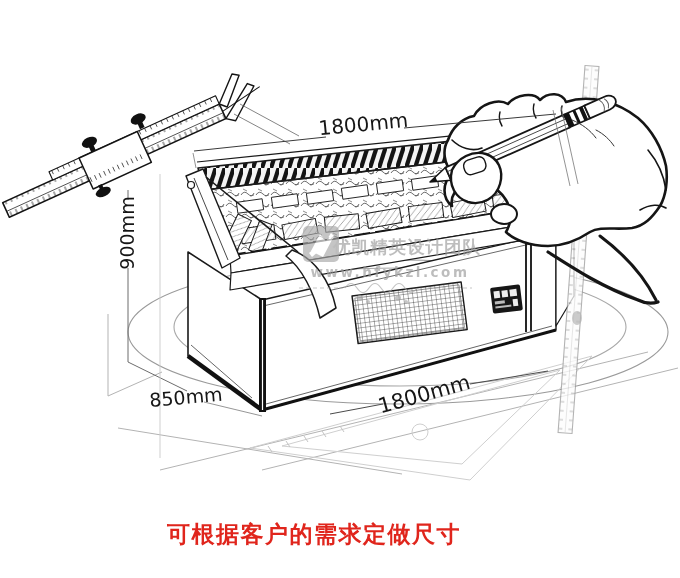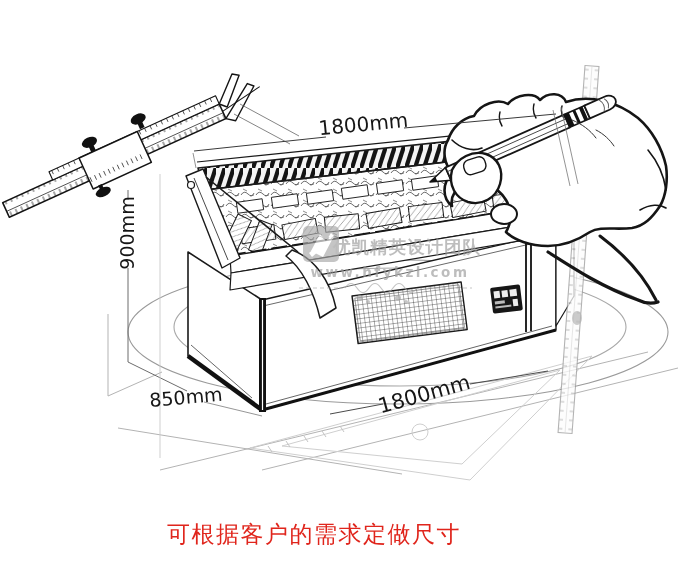--- a/index.html
+++ b/index.html
@@ -1,21 +1,21 @@
 <!DOCTYPE html>
 <html><head>
 <meta charset="utf-8">
 <style>
   html,body{margin:0;padding:0;background:#fff;}
   .stage{position:relative;width:680px;height:578px;background:#fff;overflow:hidden;
          font-family:"DejaVu Sans",sans-serif;}
   .stage svg{position:absolute;left:0;top:0;}
   .caption{position:absolute;left:0;top:519px;width:576px;text-align:center;
            padding-left:52px;box-sizing:border-box;
-           font-size:23px;font-weight:normal;letter-spacing:1.5px;
+           font-size:23px;font-weight:bold;letter-spacing:1.5px;
            font-family:"DejaVu Sans","Liberation Sans",sans-serif;}
   text{font-family:"DejaVu Sans","Liberation Sans",sans-serif;}
   .dim{fill:#161616;}
   .wm{fill:#9c9c9c;}
 </style>
 </head>
 <body>
 
 <div class="stage">
 <svg width="680" height="578" viewBox="0 0 680 578">

